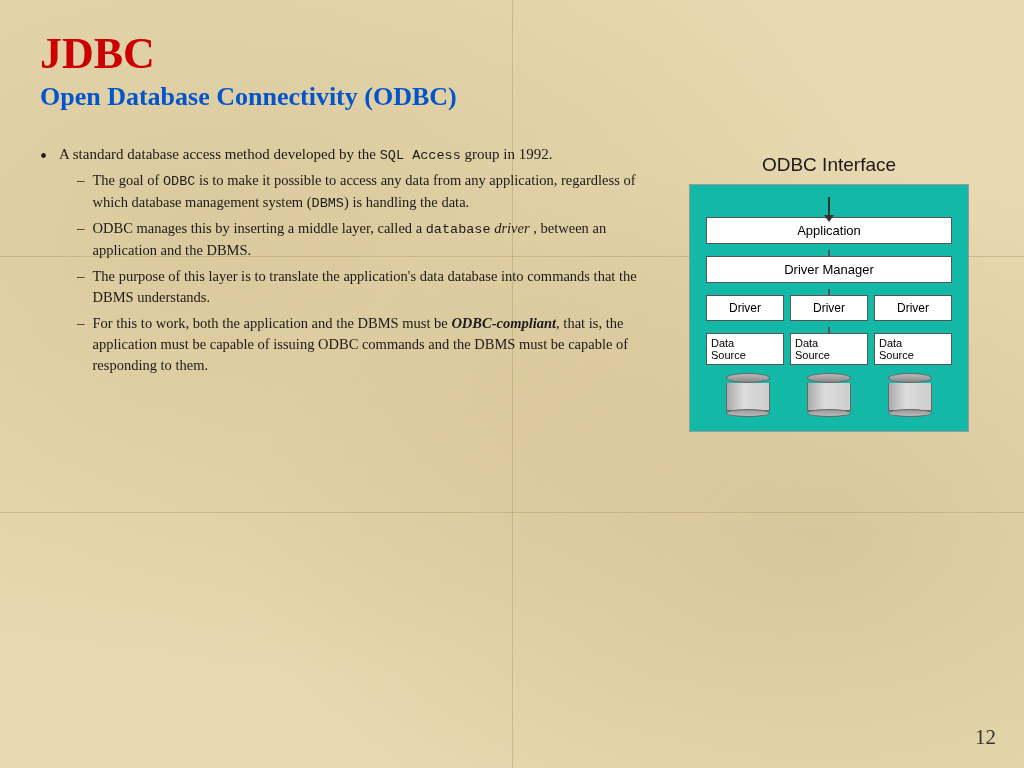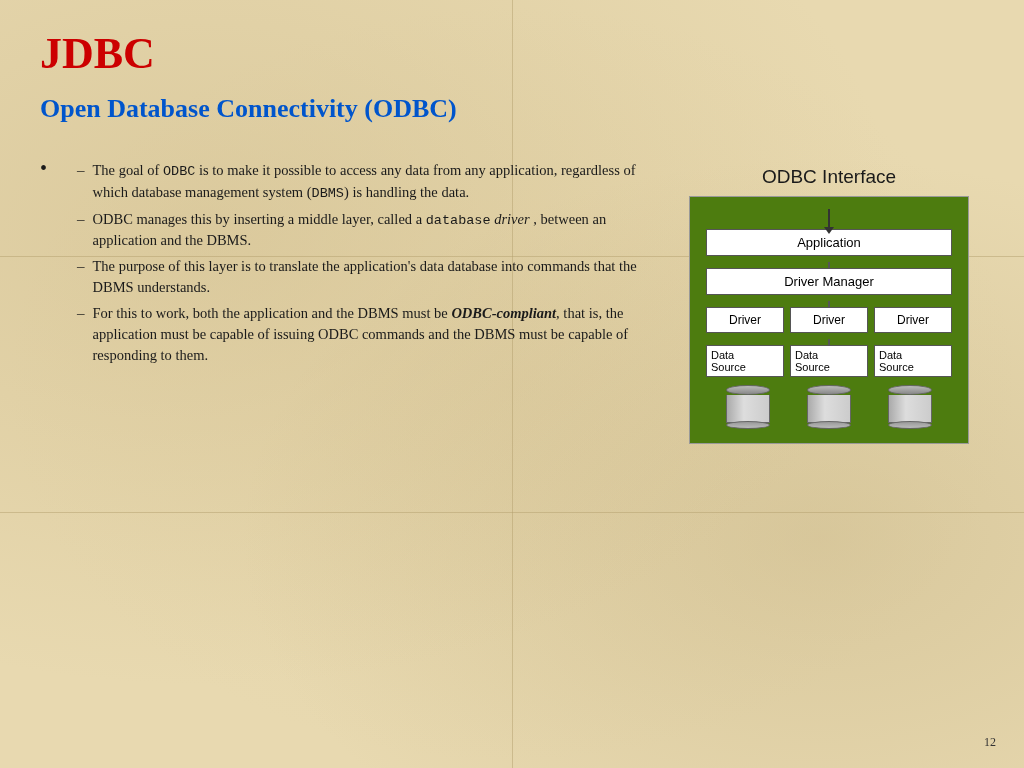--- a/index.html
+++ b/index.html
@@ -56,21 +56,21 @@
       height: 768px;
       padding: 30px 40px 20px 40px;
       z-index: 1;
     }
 
     .slide-title {
       font-size: 44px;
       font-weight: 900;
       color: #cc0000;
       line-height: 1.1;
-      margin-bottom: 16px;
+      margin-bottom: 4px;
     }
 
     .slide-subtitle {
       font-size: 26px;
       font-weight: 700;
       color: #0055cc;
       margin-bottom: 32px;
     }
 
     .content-area {
@@ -158,21 +158,21 @@
     .odbc-title {
       font-size: 19px;
       font-weight: normal;
       color: #1a1a1a;
       text-align: right;
       margin-bottom: 8px;
       font-family: Arial, sans-serif;
     }
 
     .odbc-diagram {
-      background: #4d7c0f;
+      background: #14b8a6;
       border: 1px solid #999;
       padding: 12px 16px 14px 16px;
       width: 280px;
       position: relative;
     }
 
     .diagram-box {
       border: 1.5px solid #555;
       text-align: center;
       padding: 5px 8px;
@@ -256,21 +256,21 @@
       width: 2px;
       height: 6px;
       background: #555;
       margin: 0 auto;
     }
 
     .page-number {
       position: absolute;
       bottom: 18px;
       right: 28px;
-      font-size: 12px;
+      font-size: 21px;
       color: #333;
     }
 
     .top-arrow-wrapper {
       position: relative;
       margin-bottom: 4px;
       padding-top: 20px;
     }
 
     .top-arrow-line {
@@ -306,20 +306,23 @@
   <div class="slide-title">JDBC</div>
   <div class="slide-subtitle">Open Database Connectivity (ODBC)</div>
 
   <div class="content-area">
 
     <div class="left-panel">
       <ul class="bullet-main">
         <li>
           <span class="bullet-dot">•</span>
           <div class="bullet-text">
+            <span>
+              A standard database access method developed by the <span class="code-text">SQL Access</span> group in 1992.
+            </span>
 
             <ul class="sub-bullets">
               <li>
                 <span class="dash">–</span>
                 <span class="sub-text">
                   The goal of <span class="code-text">ODBC</span> is to make it possible to access any data from any application, regardless of which database management system (<span class="code-text">DBMS</span>) is handling the data.
                 </span>
               </li>
               <li>
                 <span class="dash">–</span>

